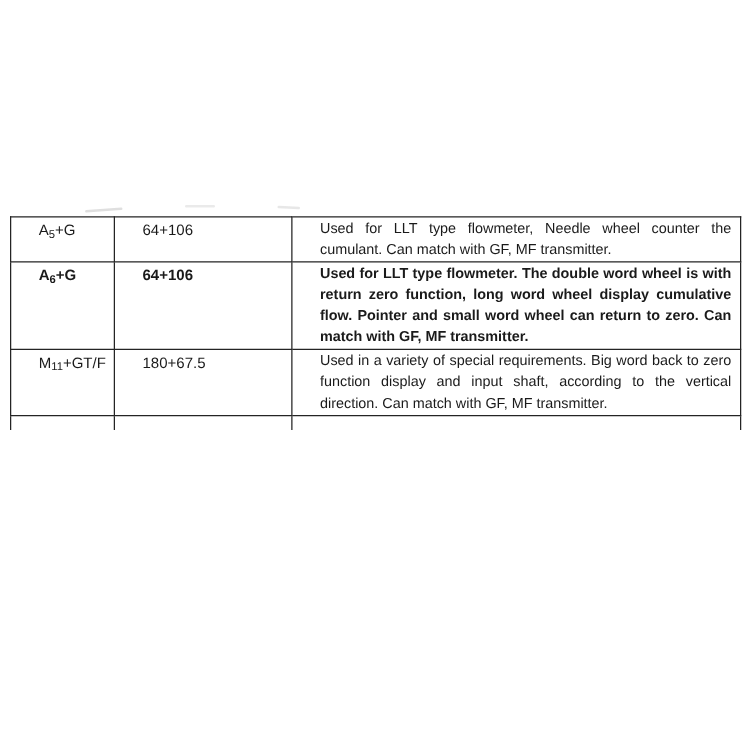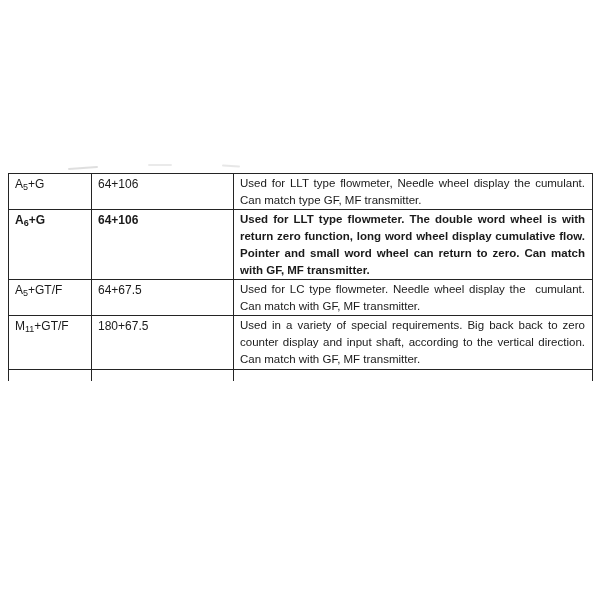--- a/index.html
+++ b/index.html
@@ -35,21 +35,21 @@
     border-collapse: collapse;
     table-layout: fixed;
   }
   col.c1 { width: 83px; }
   col.c2 { width: 142px; }
   col.c3 { width: 359px; }
 
   td {
     border: 1px solid #242424;
     vertical-align: top;
-    padding: 2px 7px 0 6px;
+    padding: 2px 7px 0 22px;
     overflow: hidden;
   }
   td.model, td.size {
     font-size: 12px;
     line-height: 16px;
     white-space: nowrap;
   }
   td.desc {
     font-size: 11.5px;
     line-height: 17px;
@@ -82,36 +82,31 @@
   <table class="spec">
     <colgroup>
       <col class="c1">
       <col class="c2">
       <col class="c3">
     </colgroup>
     <tbody id="table-body">
         <tr>
     <td class="model"><span>A</span><sub class="ms">5</sub><span>+G</span></td>
     <td class="size">64+106</td>
-    <td class="desc">Used for LLT type flowmeter, Needle wheel display the cumulant. Can match type GF, MF transmitter.</td>
+    <td class="desc">Used for LLT type flowmeter, Needle wheel counter the cumulant. Can match with GF, MF transmitter.</td>
   </tr>
         <tr>
     <td class="model"><span>A</span><sub class="ms">6</sub><span>+G</span></td>
     <td class="size">64+106</td>
     <td class="desc">Used for LLT type flowmeter. The double word wheel is with return zero function, long word wheel display cumulative flow. Pointer and small word wheel can return to zero. Can match with GF, MF transmitter.</td>
   </tr>
         <tr>
-    <td class="model"><span>A</span><sub class="ms">5</sub><span>+GT/F</span></td>
-    <td class="size">64+67.5</td>
-    <td class="desc">Used for LC type flowmeter. Needle wheel display the&nbsp; cumulant. Can match with GF, MF transmitter.</td>
-  </tr>
-        <tr>
     <td class="model"><span>M</span><sub class="ms">11</sub><span>+GT/F</span></td>
     <td class="size">180+67.5</td>
-    <td class="desc">Used in a variety of special requirements. Big back back to zero counter display and input shaft, according to the vertical direction. Can match with GF, MF transmitter.</td>
+    <td class="desc">Used in a variety of special requirements. Big word back to zero function display and input shaft, according to the vertical direction. Can match with GF, MF transmitter.</td>
   </tr>
         <tr class="partial">
           <td></td>
           <td></td>
           <td></td>
         </tr>
       </tbody>
   </table>
 </div>
 

